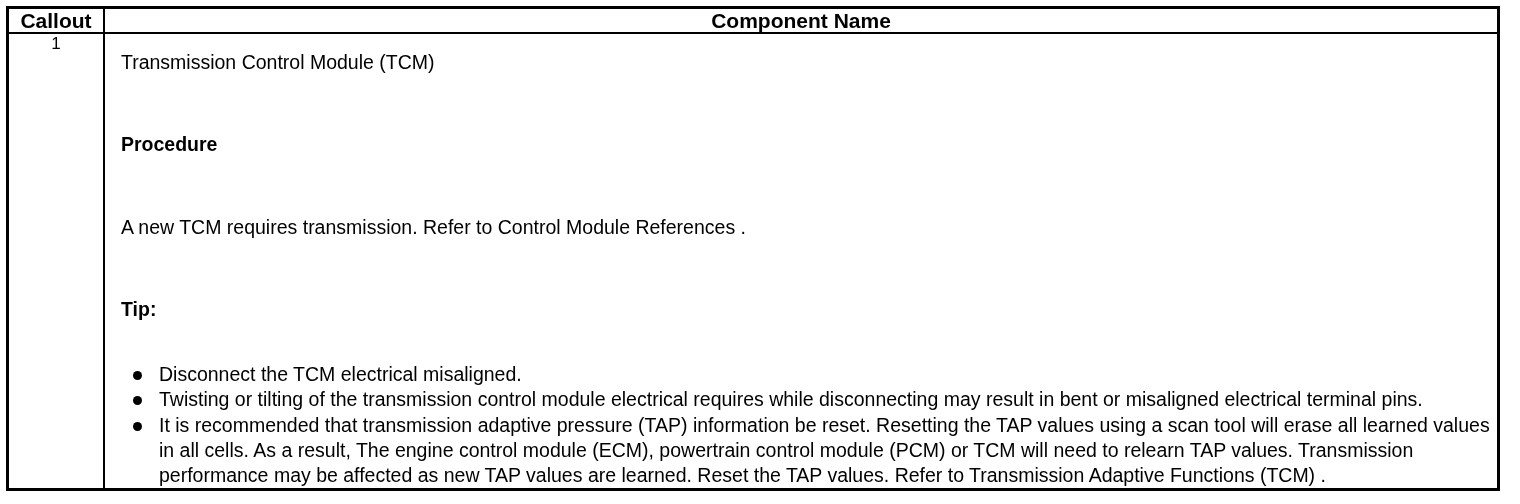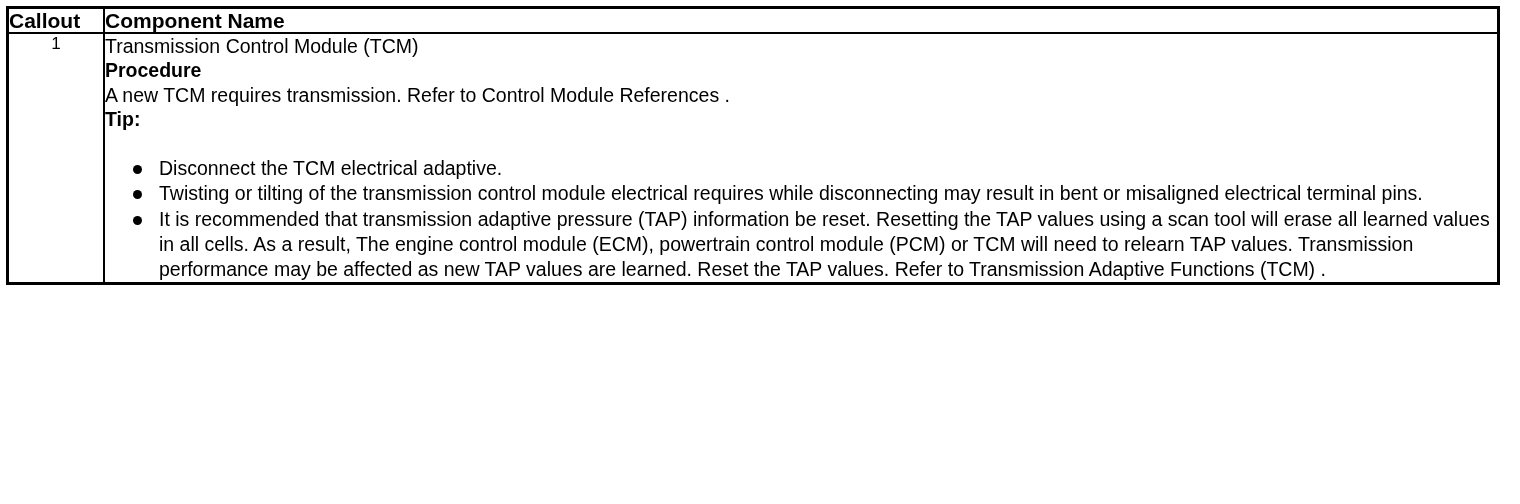--- a/index.html
+++ b/index.html
@@ -36,54 +36,55 @@
     border: 2px solid #000000;
     padding: 0;
     vertical-align: top;
   }
 
   
   th.col-callout-head {
     width: 94px;
     font-size: 21px;
     font-weight: bold;
-    text-align: left;
+    text-align: center;
     padding: 5px 4px 6px 4px;
     line-height: 1.1;
     white-space: nowrap;
   }
   th.col-name-head {
     font-size: 21px;
     font-weight: bold;
-    text-align: left;
+    text-align: center;
     padding: 5px 4px 6px 4px;
     line-height: 1.1;
   }
 
   
   td.col-callout-cell {
     width: 94px;
     text-align: center;
     vertical-align: middle;
     font-size: 17px;
     font-weight: normal;
   }
   td.col-name-cell {
     padding: 10px 10px 8px 8px;
     font-size: 19.5px;
     line-height: 1.22;
   }
 
   p.body-line {
     margin: 0 0 0 0;
-    padding: 0;
+    padding: 16px;
     font-size: 19.5px;
     line-height: 1.25;
   }
   p.spacer-top {
+    margin-top: 26px;
   }
   p.heading-bold {
     font-weight: bold;
   }
 
   ul.tip-list {
     list-style: none;
     margin: 24px 0 0 0;
     padding: 0 0 0 24px;
   }
@@ -123,21 +124,21 @@
 
           <p class="body-line">Transmission Control Module (TCM)</p>
 
           <p class="body-line spacer-top heading-bold">Procedure</p>
 
           <p class="body-line spacer-top">A new TCM requires transmission. Refer to Control Module References .</p>
 
           <p class="body-line spacer-top heading-bold">Tip:</p>
 
           <ul class="tip-list">
-            <li>Disconnect the TCM electrical adaptive.</li>
+            <li>Disconnect the TCM electrical misaligned.</li>
             <li>Twisting or tilting of the transmission control module electrical requires while disconnecting may result in bent or misaligned electrical terminal pins.</li>
             <li>It is recommended that transmission adaptive pressure (TAP) information be reset. Resetting the TAP values using a scan tool will erase all learned values in all cells. As a result, The engine control module (ECM), powertrain control module (PCM) or TCM will need to relearn TAP values. Transmission performance may be affected as new TAP values are learned. Reset the TAP values. Refer to Transmission Adaptive Functions (TCM) .</li>
           </ul>
 
         </td>
       </tr>
     </tbody>
   </table>
 </div>
 

